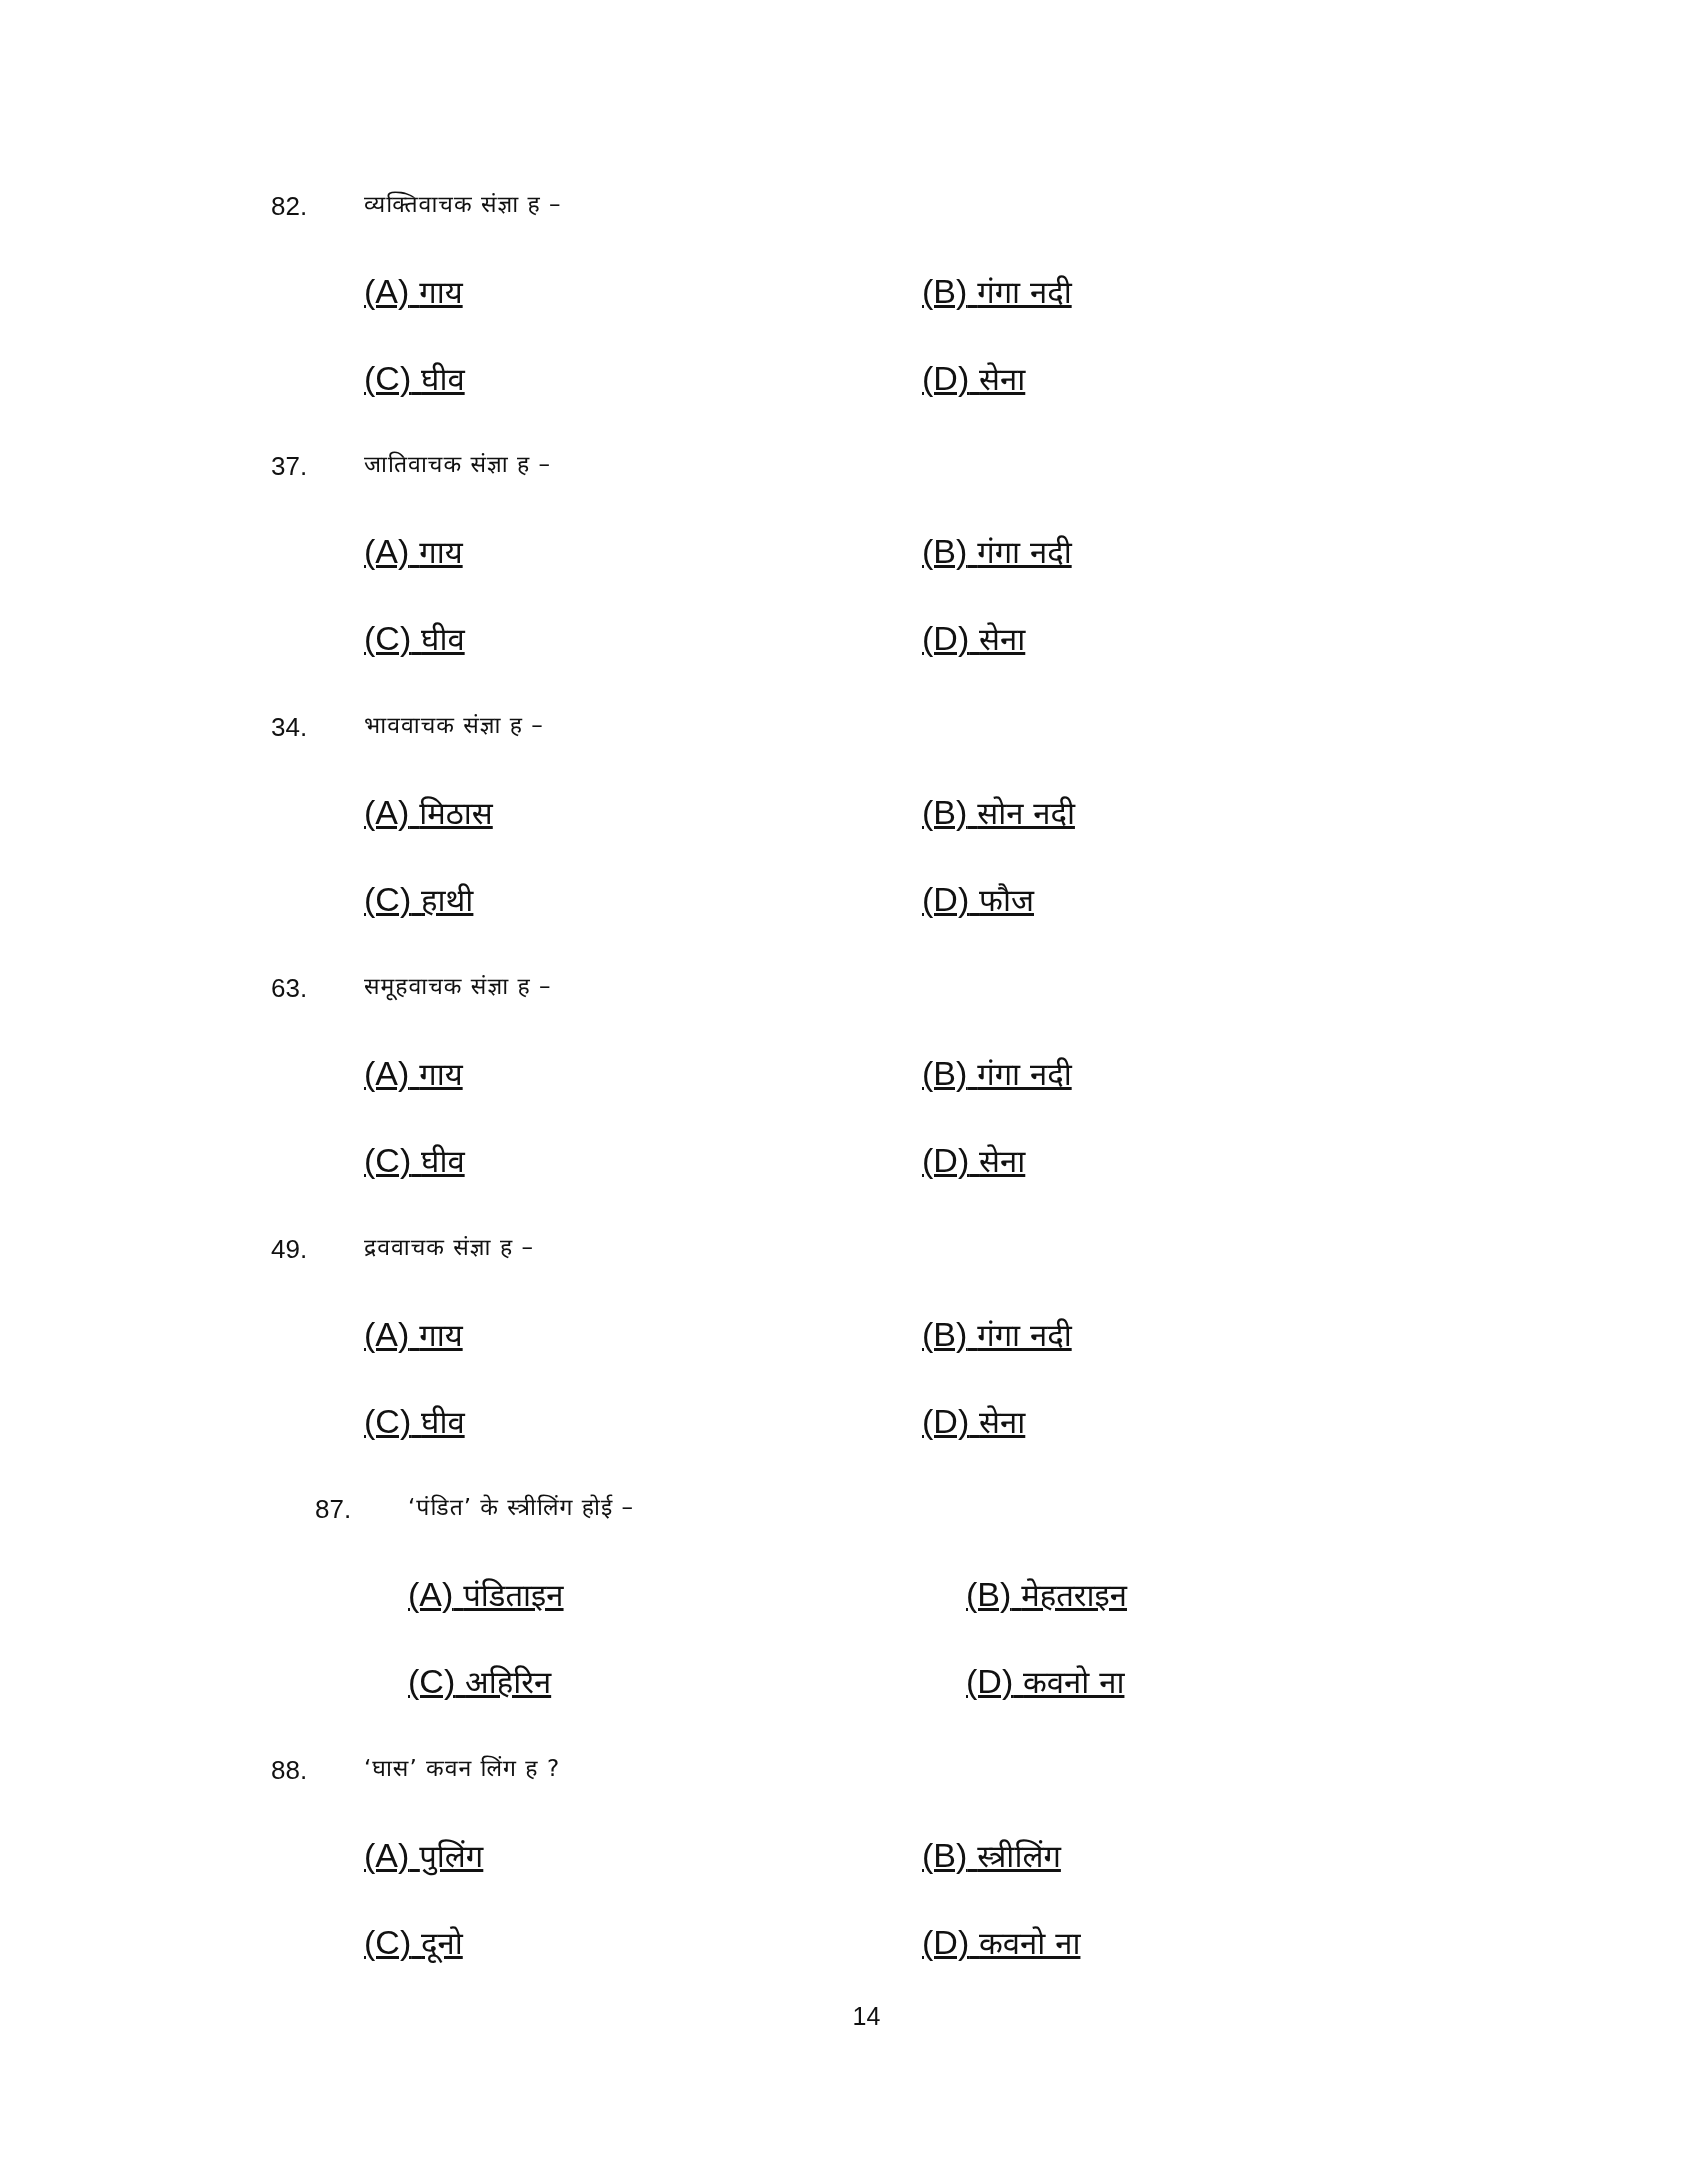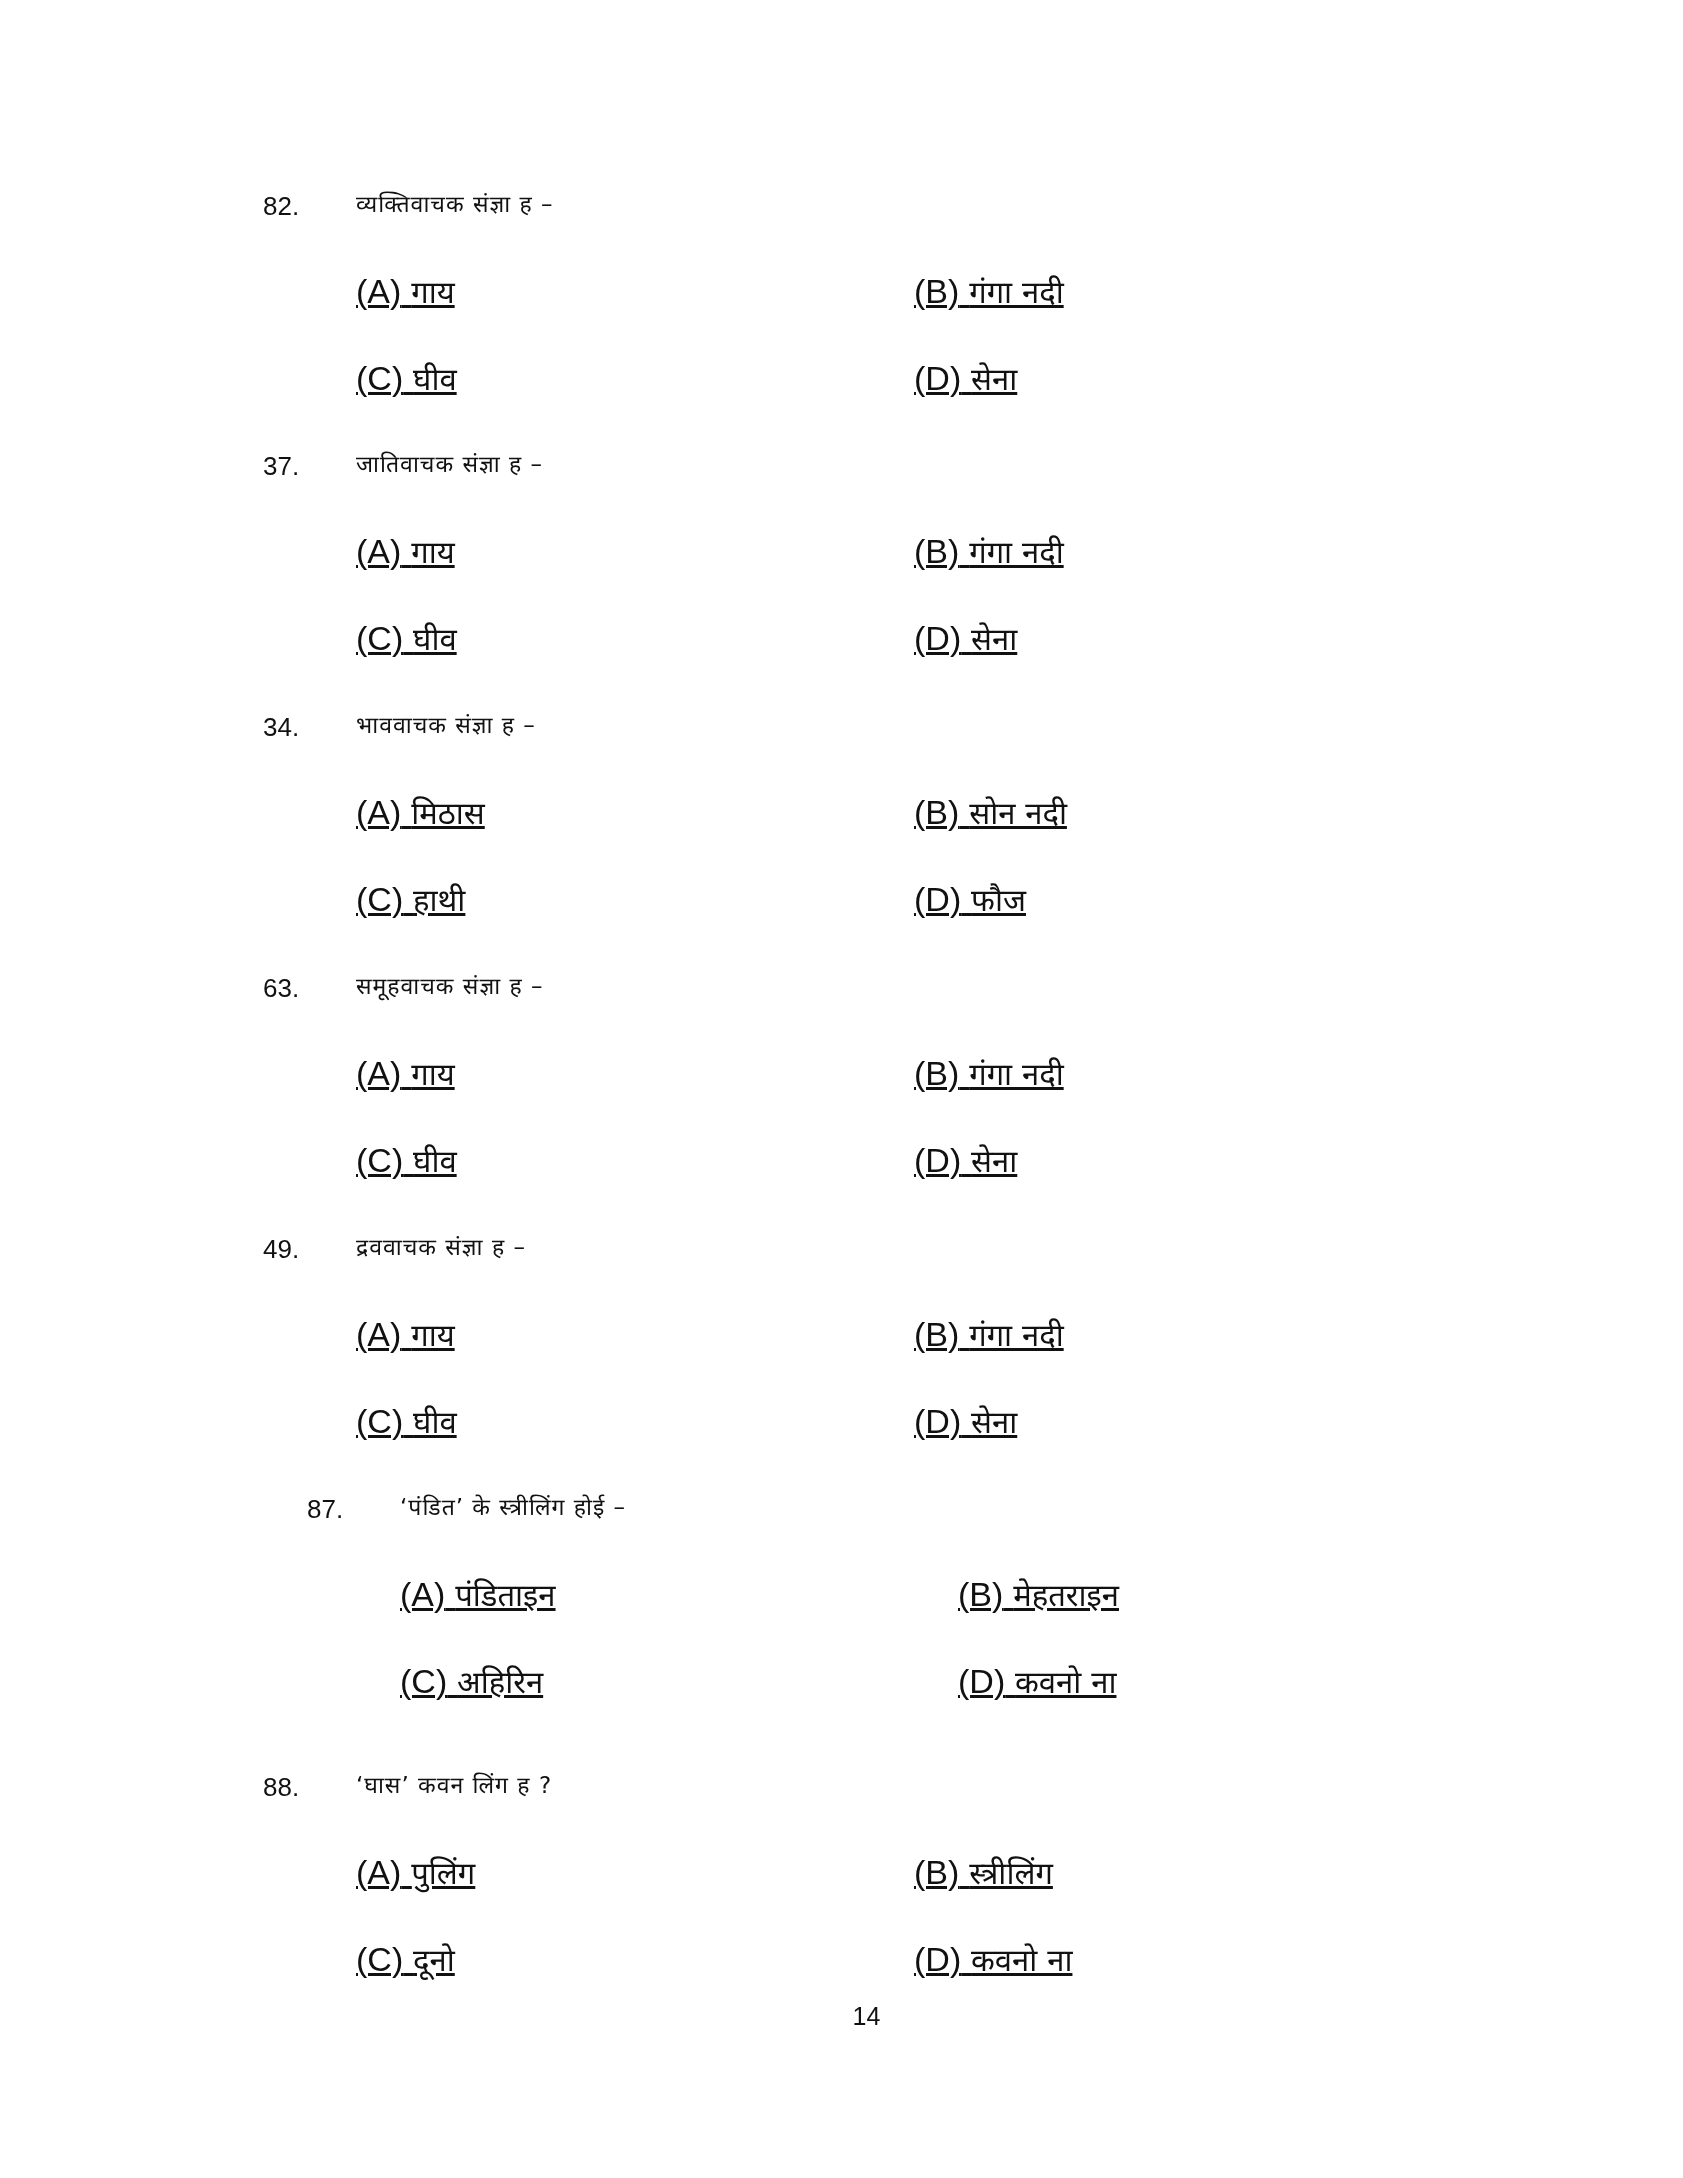--- a/index.html
+++ b/index.html
@@ -1,18 +1,18 @@
 <!DOCTYPE html>
 <html><head>
 <meta charset="utf-8">
 <style>
   html, body { margin:0; padding:0; background:#ffffff; }
   body { width:1683px; height:2178px; position:relative; overflow:hidden;
          font-family:"DejaVu Sans", "Liberation Sans", sans-serif; color:#111111; }
-  .q { position:absolute; left:8px; width:1345px; height:260px; }
+  .q { position:absolute; left:16px; width:1345px; height:260px; }
   .qnum { position:absolute; left:255px; top:0; font-size:26px; line-height:36px;
           font-family:"Liberation Sans", sans-serif; }
   .stem { position:absolute; left:348px; top:-4px; font-size:23px; line-height:40px; letter-spacing:1px; }
   .opt { position:absolute; font-size:31px; line-height:40px; white-space:nowrap;text-decoration:underline; }
   .opt .lbl { font-family:"Liberation Sans", sans-serif; font-size:34px; }
   .opt.a { left:348px; top:83px; }
   .opt.b { left:906px; top:83px; }
   .opt.c { left:348px; top:170px; }
   .opt.d { left:906px; top:170px; }
   .pagenum { position:absolute; left:0; width:1733px; text-align:center; top:2002px;
@@ -68,21 +68,21 @@
 
 <div class="q" style="top:1491px;margin-left:44px;">
   <span class="qnum">87.</span>
   <span class="stem">‘पंडित’ के स्त्रीलिंग होई –</span>
   <div class="opt a"><span class="lbl">(A)</span> <span>पंडिताइन</span></div>
   <div class="opt b"><span class="lbl">(B)</span> <span>मेहतराइन</span></div>
   <div class="opt c"><span class="lbl">(C)</span> <span>अहिरिन</span></div>
   <div class="opt d"><span class="lbl">(D)</span> <span>कवनो ना</span></div>
 </div>
 
-<div class="q" style="top:1752px;margin-top:17px;">
+<div class="q" style="top:1752px;">
   <span class="qnum">88.</span>
   <span class="stem">‘घास’ कवन लिंग ह ?</span>
   <div class="opt a"><span class="lbl">(A)</span> <span>पुलिंग</span></div>
   <div class="opt b"><span class="lbl">(B)</span> <span>स्त्रीलिंग</span></div>
   <div class="opt c"><span class="lbl">(C)</span> <span>दूनो</span></div>
   <div class="opt d"><span class="lbl">(D)</span> <span>कवनो ना</span></div>
 </div>
 
 <div class="pagenum">14</div>
 

